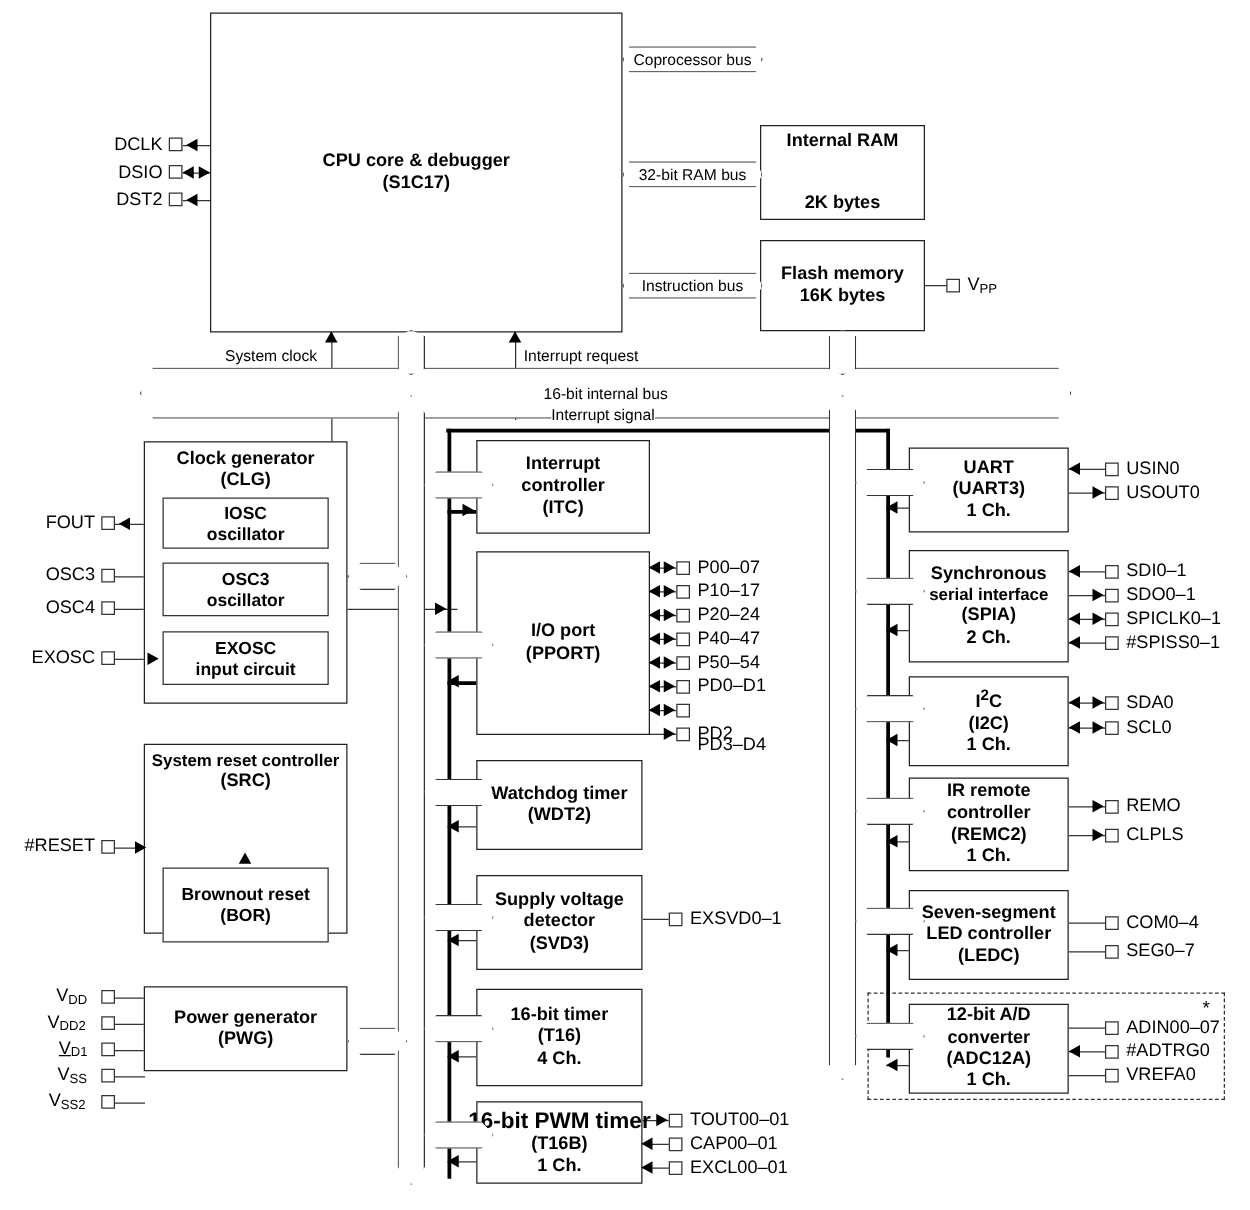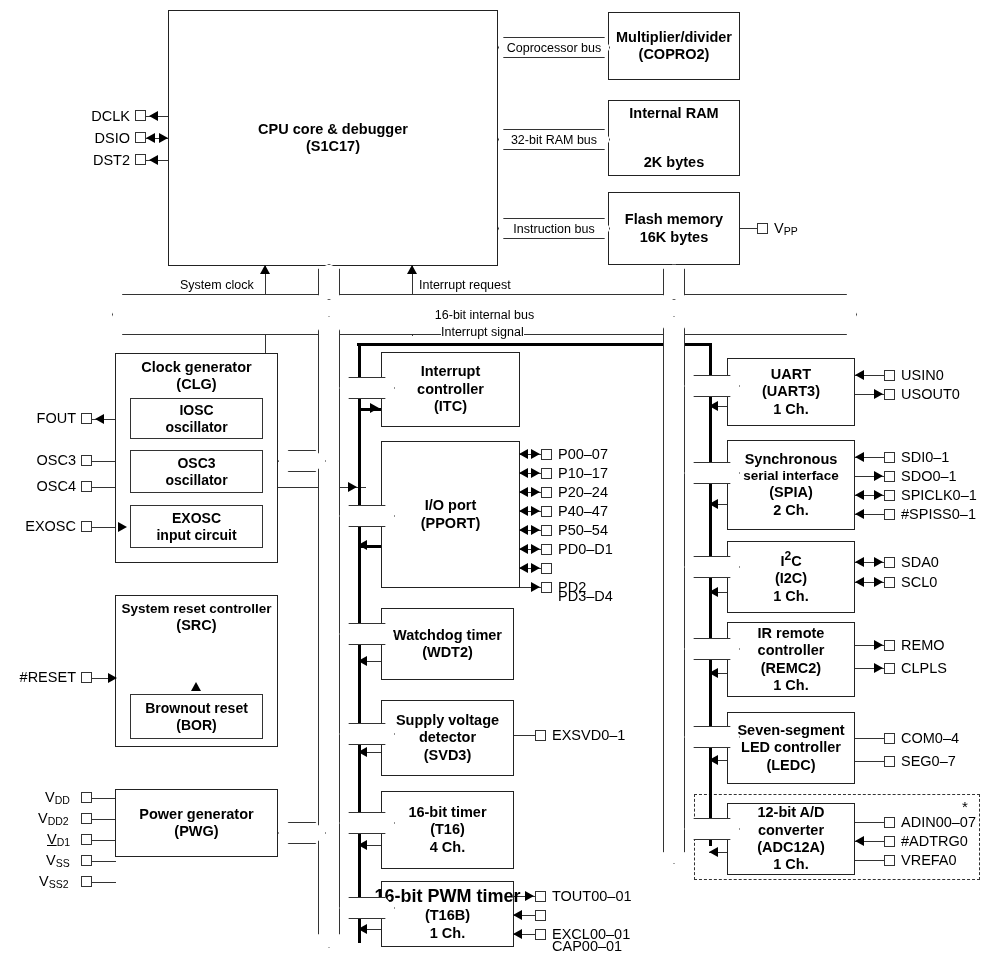--- a/index.html
+++ b/index.html
@@ -188,24 +188,20 @@
   <div class="pinlabel r" style="left:55px; top:131px; width:75px;">DSIO</div>
   <div class="h" style="left:146px; top:138px; width:22px;"></div>
   <div class="ah left" style="left:146px; top:133px;"></div>
   <div class="ah right" style="left:159px; top:133px;"></div>
 
   <div class="pin" style="left:135px; top:154px;"></div>
   <div class="pinlabel r" style="left:55px; top:153px; width:75px;">DST2</div>
   <div class="h" style="left:146px; top:160px; width:22px;"></div>
   <div class="ah left" style="left:149px; top:155px;"></div>
 
-  <div class="blk" style="left:608px; top:12px; width:132px; height:68px;">
-    <span class="ln">Multiplier/divider</span>
-    <span class="ln">(COPRO2)</span>
-  </div>
   <div class="h" style="left:498px; top:47px; width:112px;"></div>
   <div class="bustag" style="left:498px; top:37px; width:112px; height:21px;">Coprocessor bus</div>
 
   <div class="blk" style="left:608px; top:100px; width:132px; height:76px;gap:32px;">
     <span class="ln">Internal RAM</span>
     <span class="ln">2K bytes</span>
   </div>
   <div class="h" style="left:498px; top:139px; width:112px;"></div>
   <div class="bustag" style="left:498px; top:129px; width:112px; height:21px;">32-bit RAM bus</div>
 
@@ -283,21 +279,21 @@
 
   <div class="hexsm" style="left:278px; top:450px; width:48px; height:22px;"></div>
   <div class="h" style="left:263px; top:461px; width:20px;"></div>
   <div class="h" style="left:263px; top:487px; width:103px;"></div>
   <div class="ah right" style="left:348px; top:482px;"></div>
 
   <div class="blk top-label" style="left:115px; top:595px; width:163px; height:152px;">
     <span class="ln" style="font-size:13.5px;">System reset controller</span>
     <span class="ln">(SRC)</span>
   </div>
-  <div class="subblk" style="left:130px; top:694px; width:133px; height:45px;">
+  <div class="subblk" style="left:130px; top:694px; width:133px; height:60px;">
     <span class="ln">Brownout reset</span>
     <span class="ln">(BOR)</span>
   </div>
   <div class="v" style="left:196px; top:683px; height:12px;"></div>
   <div class="ah up" style="left:191px; top:682px;"></div>
 
   <div class="pin" style="left:81px; top:672px;"></div>
   <div class="pinlabel r" style="left:0px; top:670px; width:76px;">#RESET</div>
   <div class="h" style="left:92px; top:678px; width:28px;"></div>
   <div class="ah right" style="left:108px; top:673px;"></div>
@@ -432,21 +428,21 @@
   <div class="ah left" style="left:358px; top:924px;"></div>
 
   <div class="h" style="left:514px; top:896px; width:22px;"></div>
   <div class="ah right" style="left:525px; top:891px;"></div>
   <div class="pin" style="left:535px; top:891px;"></div>
   <div class="pinlabel" style="left:552px; top:889px;">TOUT00–01</div>
 
   <div class="h" style="left:514px; top:915px; width:22px;"></div>
   <div class="ah left" style="left:513px; top:910px;"></div>
   <div class="pin" style="left:535px; top:910px;"></div>
-  <div class="pinlabel" style="left:552px; top:908px;margin-top:31px;">CAP00–01</div>
+  <div class="pinlabel" style="left:552px; top:908px;">CAP00–01</div>
 
   <div class="h" style="left:514px; top:934px; width:22px;"></div>
   <div class="ah left" style="left:513px; top:929px;"></div>
   <div class="pin" style="left:535px; top:929px;"></div>
   <div class="pinlabel" style="left:552px; top:927px;">EXCL00–01</div>
 
   <div class="blk" style="left:727px; top:358px; width:128px; height:68px;">
     <span class="ln">UART</span>
     <span class="ln">(UART3)</span>
     <span class="ln">1 Ch.</span>

